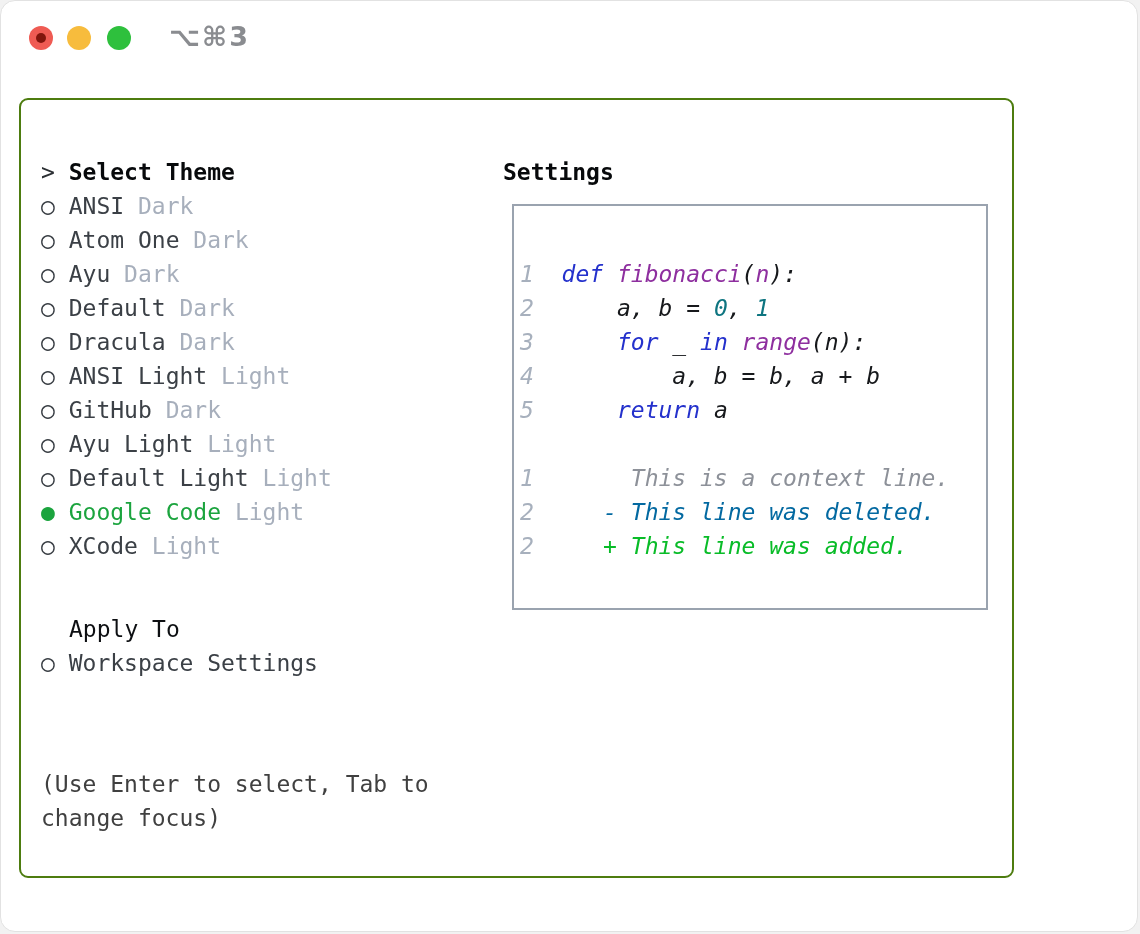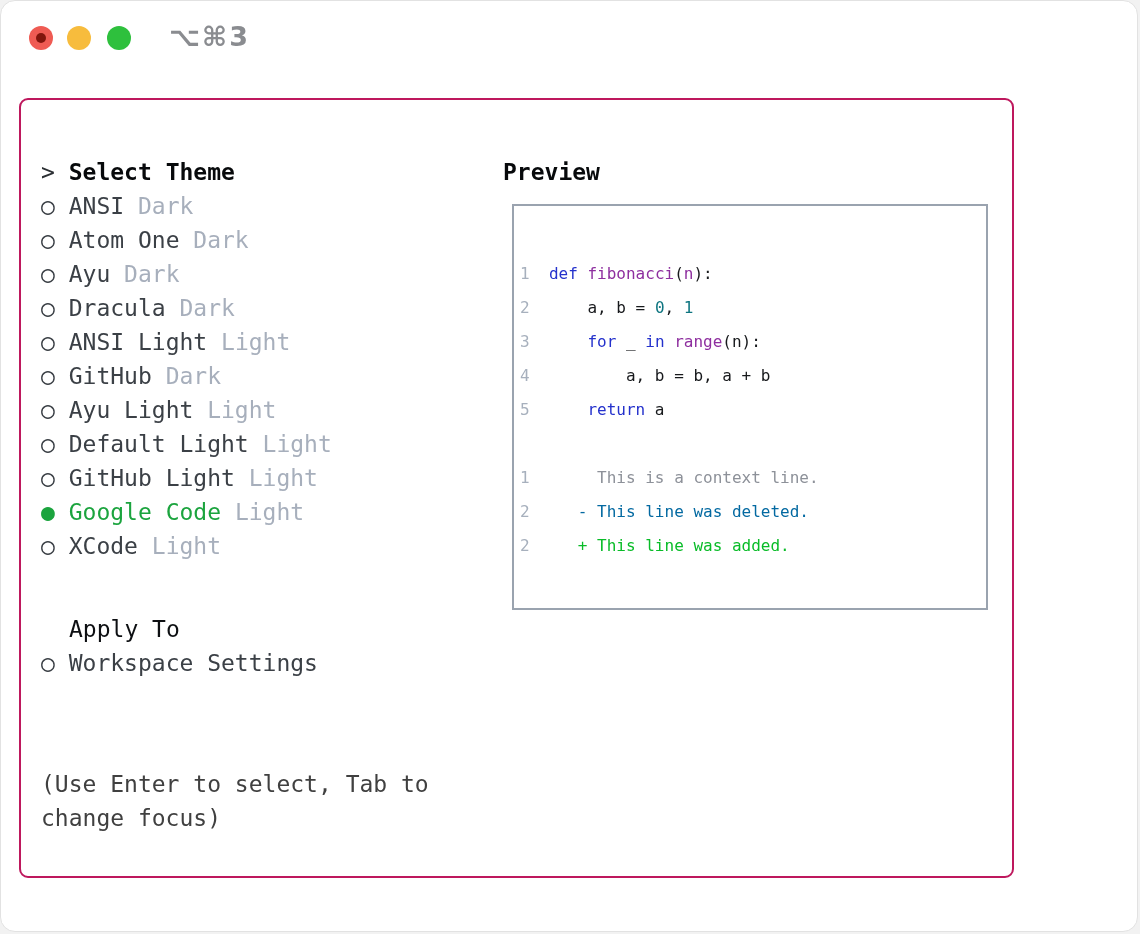--- a/index.html
+++ b/index.html
@@ -16,42 +16,42 @@
   .light.yellow{left:66px;background:#f7bc3d;}
   .light.green{left:106px;background:#2ec03d;}
   .win-title{
     position:absolute;left:168px;top:20px;font-size:27px;font-weight:600;
     color:#8a8c90;letter-spacing:2px;
     font-family:"DejaVu Sans","DejaVu Sans Mono",sans-serif;
   }
   
   .panel{
     position:absolute;left:18px;top:97px;width:991px;height:776px;
-    border:2px solid #be185d;border-radius:9px;background:#fff;
+    border:2px solid #4d7c0f;border-radius:9px;background:#fff;
   }
   
   .left-col{position:absolute;left:20px;top:55px;font-size:23px;line-height:34px;color:#3b4046;}
   .row{height:34px;white-space:pre;}
   .prompt{color:#2b2f33;}
   .list-header{font-weight:bold;color:#07090b;}
   .name{color:#3b4046;}
   .tag{color:#a7afbc;margin-top:8px;}
   .marker{color:#3b4046;}
   .selected .marker{color:#1ba43e;}
   .selected .name{color:#1ba43e;}
   .apply-block{position:absolute;left:20px;top:512px;font-size:23px;line-height:34px;}
   .apply-header{color:#0d0f12;padding-left:28px;height:34px;}
   .help-block{position:absolute;left:20px;top:667px;font-size:23px;line-height:34px;color:#404040;}
   
   .preview-header{position:absolute;left:482px;top:55px;font-size:23px;line-height:34px;font-weight:bold;color:#07090b;}
   .preview-box{
     position:absolute;left:491px;top:104px;width:472px;height:402px;
     border:2px solid #9aa3af;background:#ffffff;box-sizing:content-box;
   }
-  .code{position:absolute;left:6px;top:51px;font-size:16px;line-height:34px;color:#17191c;}
+  .code{position:absolute;left:6px;top:51px;font-size:23px;line-height:34px;color:#17191c;font-style:italic;}
   .code .line{height:34px;white-space:pre;}
   .gut{color:#a7b0bd;}
   .kw{color:#2431cc;}
   .fn{color:#8e2f9f;}
   .num{color:#0e7580;}
   .plain{color:#17191c;}
   .ctx{color:#8d9199;}
   .del{color:#0369a1;}
   .add{color:#09bc28;}
 </style>
@@ -68,43 +68,43 @@
   </div>
 
   <div class="panel">
 
     <div class="left-col">
       <div class="row"><span class="prompt">&gt; </span><span class="list-header">Select Theme</span></div>
 
     <div class="row"><span class="marker">○ </span><span class="name">ANSI</span><span class="tag"> Dark</span></div>
         <div class="row"><span class="marker">○ </span><span class="name">Atom One</span><span class="tag"> Dark</span></div>
         <div class="row"><span class="marker">○ </span><span class="name">Ayu</span><span class="tag"> Dark</span></div>
+        <div class="row"><span class="marker">○ </span><span class="name">Default</span><span class="tag"> Dark</span></div>
         <div class="row"><span class="marker">○ </span><span class="name">Dracula</span><span class="tag"> Dark</span></div>
         <div class="row"><span class="marker">○ </span><span class="name">ANSI Light</span><span class="tag"> Light</span></div>
         <div class="row"><span class="marker">○ </span><span class="name">GitHub</span><span class="tag"> Dark</span></div>
         <div class="row"><span class="marker">○ </span><span class="name">Ayu Light</span><span class="tag"> Light</span></div>
         <div class="row"><span class="marker">○ </span><span class="name">Default Light</span><span class="tag"> Light</span></div>
-        <div class="row"><span class="marker">○ </span><span class="name">GitHub Light</span><span class="tag"> Light</span></div>
         <div class="row selected"><span class="marker">● </span><span class="name">Google Code</span><span class="tag"> Light</span></div>
         <div class="row"><span class="marker">○ </span><span class="name">XCode</span><span class="tag"> Light</span></div>
       </div>
 
     <div class="apply-block">
       <div class="apply-header">Apply To</div>
 
         <div class="row"><span class="marker">○ </span><span class="name">Workspace Settings</span></div>
       </div>
 
     <div class="help-block">
 
     <div class="row">(Use Enter to select, Tab to</div>
         <div class="row">change focus)</div>
       </div>
 
-    <div class="preview-header">Preview</div>
+    <div class="preview-header">Settings</div>
 
     <div class="preview-box">
       <div class="code">
 
       <div class="line"><span class="gut">1  </span><span class="kw">def</span><span class="plain"> </span><span class="fn">fibonacci</span><span class="plain">(</span><span class="fn">n</span><span class="plain">):</span></div>
           <div class="line"><span class="gut">2  </span><span class="plain">    a, b = </span><span class="num">0</span><span class="plain">, </span><span class="num">1</span></div>
           <div class="line"><span class="gut">3  </span><span class="plain">    </span><span class="kw">for</span><span class="plain"> _ </span><span class="kw">in</span><span class="plain"> </span><span class="fn">range</span><span class="plain">(n):</span></div>
           <div class="line"><span class="gut">4  </span><span class="plain">        a, b = b, a + b</span></div>
           <div class="line"><span class="gut">5  </span><span class="plain">    </span><span class="kw">return</span><span class="plain"> a</span></div>
           <div class="line"><span class="plain"> </span></div>

